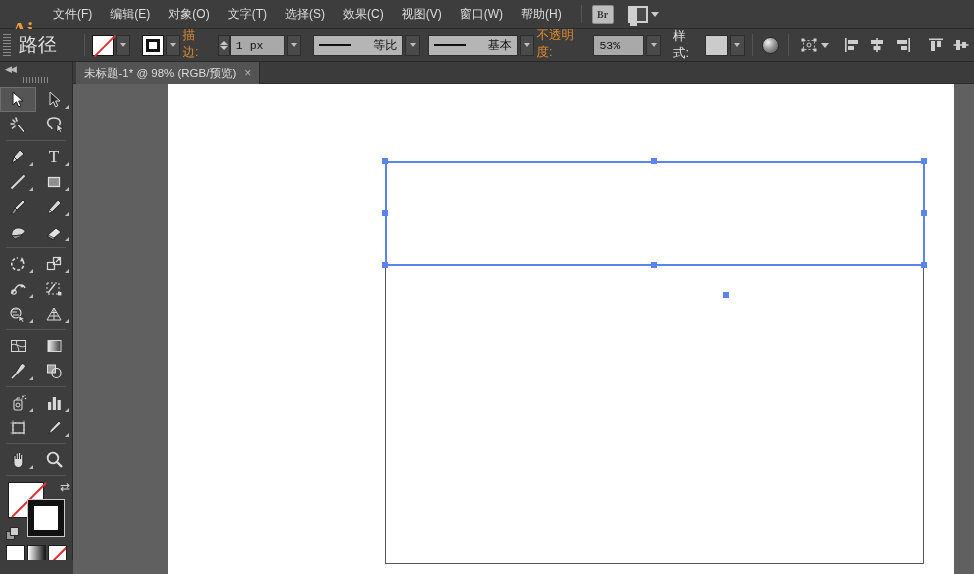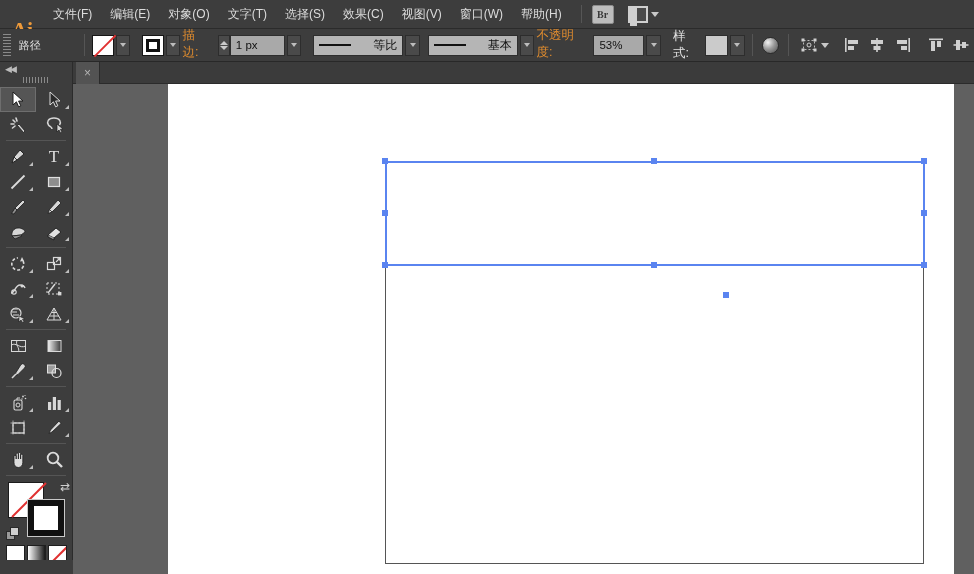--- a/index.html
+++ b/index.html
@@ -46,40 +46,40 @@
   .caret{ width:0;height:0;border-left:4px solid transparent;border-right:4px solid transparent;border-top:5px solid #c8c8c8;}
 
   
   #controlbar{
     position:absolute; left:0; top:29px; width:974px; height:33px;
     background:#3d3d3d; border-bottom:1px solid #282828;
     display:flex; align-items:center;
   }
   #cb-grip{ width:8px;height:22px;margin:0 4px 0 3px;
     background:repeating-linear-gradient(to bottom,#8a8a8a 0 1px,#3d3d3d 1px 3px);}
-  #cb-title{ width:64px; font-size:11px; color:#e2e2e2; padding-left:4px;}
+  #cb-title{ width:64px; font-size:19px; color:#e2e2e2; padding-left:4px;}
   .cb-sep{ width:1px;height:22px;background:#555; margin:0 7px;}
   .swatch-box{
     width:22px;height:21px;border:1px solid #161616; background:#fff; position:relative;
   }
   .swatch-none:after{
     content:"";position:absolute;left:-3px;top:9px;width:30px;height:2px;background:#e03030;
     transform:rotate(-45deg); transform-origin:center;
   }
   .swatch-stroke{ background:#fff; display:flex;align-items:center;justify-content:center;}
   .swatch-stroke i{ display:block;width:14px;height:13px;border:3px solid #111; background:#fff;}
   .mini-drop{
     width:15px;height:21px;background:#4a4a4a;border:1px solid #2d2d2d;
     display:flex;align-items:center;justify-content:center; margin-left:2px;
   }
   .mini-drop .caret{ border-top-color:#bdbdbd; border-left-width:3px;border-right-width:3px;border-top-width:4px;}
   .orange-label{ color:#e08c2e; font-size:12.5px; border-bottom:1px dotted #e08c2e; margin-left:2px; padding-bottom:1px;}
   .num-field{
     height:21px;background:#a9a9a9;border:1px solid #2e2e2e;color:#111;
-    font-family:Liberation Sans, sans-serif; font-size:11.5px;
+    font-family:Liberation Mono, monospace; font-size:11.5px;
     display:flex;align-items:center; padding:0 5px;
   }
   .spinner{ display:flex;flex-direction:column;justify-content:center;gap:1px;
     width:12px;height:21px;background:#4a4a4a;border:1px solid #2d2d2d;margin-left:8px;}
   .spinner span{ width:0;height:0;border-left:4px solid transparent;border-right:4px solid transparent;margin:0 auto;}
   .spinner span.up{ border-bottom:4px solid #c9c9c9;}
   .spinner span.dn{ border-top:4px solid #c9c9c9;}
   .combo{
     height:21px;background:#b5b5b5;border:1px solid #2e2e2e;color:#111;
     display:flex;align-items:center;justify-content:flex-end;padding:0 5px;gap:22px;font-size:12px;
@@ -302,20 +302,21 @@
     <svg width="18" height="16" viewBox="0 0 18 16">
       <rect x="1.5" y="7.2" width="15" height="1.6" fill="#cfcfcf"></rect>
       <rect x="4" y="3" width="4" height="10" fill="#cfcfcf"></rect>
       <rect x="10" y="5" width="4" height="6" fill="#cfcfcf"></rect>
     </svg>
   </div>
 </div>
 
 <div id="tabbar">
   <div id="doc-tab">
+    <span id="doc-tab-label">未标题-1* @ 98% (RGB/预览)</span>
     <span id="doc-tab-close">×</span>
   </div>
 </div>
 
 <div id="toolpanel">
   <div id="tp-collapse">◀◀</div>
   <div id="tp-grip"></div>
 
   <div class="tool-grid">
     <div class="tool-cell active">

